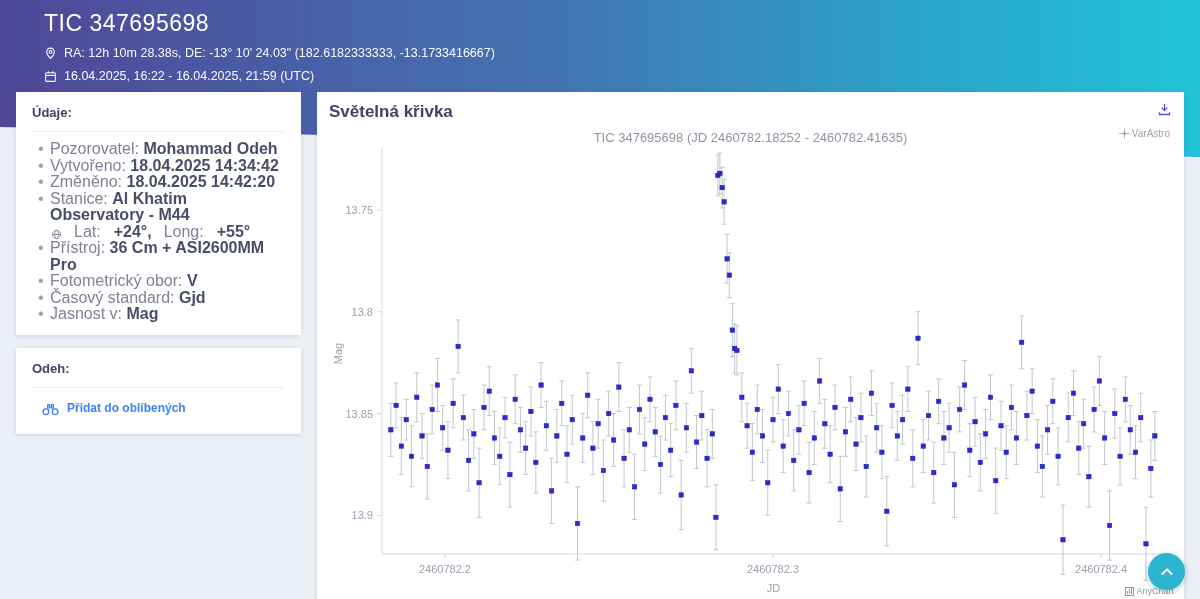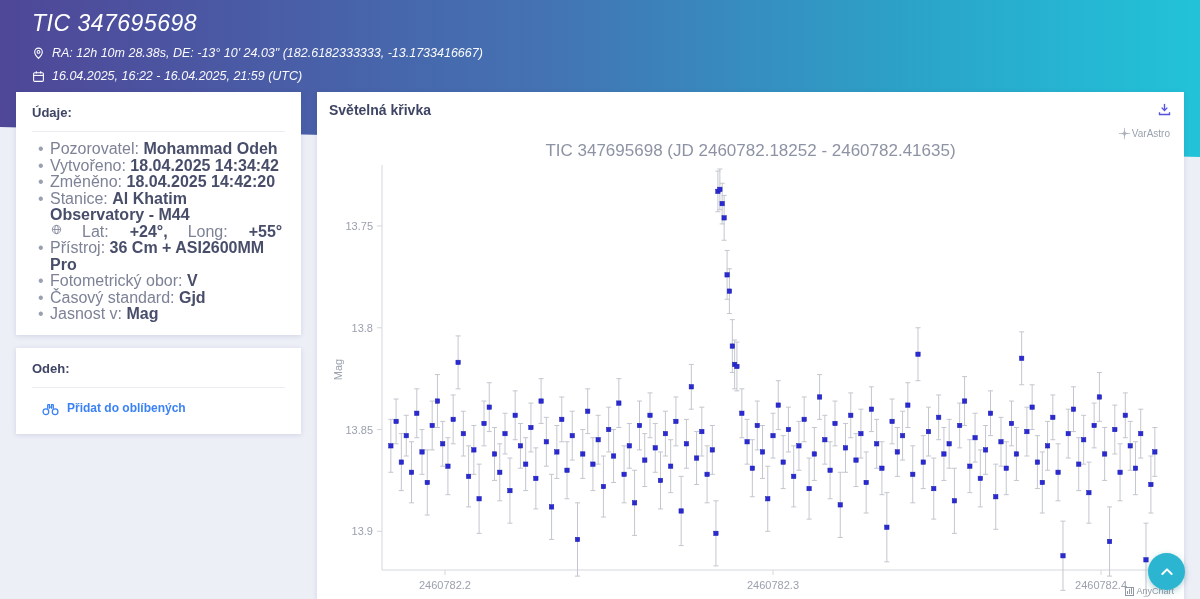--- a/index.html
+++ b/index.html
@@ -8,51 +8,51 @@
     font-family: "Liberation Sans", sans-serif;
     background:#edeff7;
     position:relative;
   }
   .header-band {
     position:absolute; top:0; left:0; width:1200px; height:158px;
     background:linear-gradient(90deg,#4f4798 0%,#4472b3 45%,#2aa6ca 78%,#22c3d9 100%);
     clip-path:polygon(0 0,100% 0,100% 157px,0 127px);
     z-index:0;
   }
-  .header-content { position:relative; z-index:2; color:#fff; padding:8px 32px 0 32px;font-style:italic; }
+  .header-content { position:relative; z-index:2; color:#fff; padding:8px 32px 0 44px; }
   .header-content h1 { font-size:23px; font-weight:500; letter-spacing:.5px; margin:2px 0 8px 0; }
   .meta-line { display:flex; align-items:center; gap:7px; font-size:12.5px; margin:9px 0; color:rgba(255,255,255,.97); }
   .meta-line svg { flex:none; }
 
   main { position:relative; z-index:1; display:flex; gap:16px; padding:0 16px; margin-top:7px; }
   .card {
     background:#fff; border-radius:0;
     box-shadow:0 1px 5px rgba(45,50,105,.14);
   }
   .left-col { width:285px; flex:none; display:flex; flex-direction:column; gap:13px; }
   .left-col .card { padding:13px 16px 12px 16px; }
   .card-title { font-size:13px; font-weight:bold; color:#3e4463; }
   .card hr { border:none; border-top:1px solid #ecedf4; margin:11px 0 9px 0; }
   .info-list { list-style:none; margin:2px 0 0 6px; }
   .info-list li { font-size:16px; line-height:16.5px; color:#7d8296; padding-left:12px; position:relative; }
   .info-list li::before { content:"•"; position:absolute; left:0; top:0; color:#9aa0b2; }
   .info-list b { color:#484e6a; }
-  .geo-line { display:flex; align-items:flex-start; gap:20px; padding-left:1px; }
+  .geo-line { display:flex; align-items:flex-end; gap:12px; padding-left:1px; }
   .geo-line span { margin-right:1px; }
 
   .favorite-link {
     display:flex; align-items:center; gap:8px; color:#3b82f6; font-size:12px; font-weight:bold;
     margin:13px 0 6px 10px; cursor:pointer; text-decoration:none;
   }
 
   .chart-card { flex:1; position:relative; padding:10px 12px; height:560px; overflow:hidden; }
   .chart-card-head { display:flex; justify-content:space-between; align-items:flex-start; }
-  .chart-card-title { font-size:14px; font-weight:bold; color:#3e4463; }
+  .chart-card-title { font-size:17px; font-weight:bold; color:#3e4463; }
   .download-btn { background:none; border:none; cursor:pointer; padding:0; line-height:0; }
-  .chart-title { text-align:center; color:#8d93a4; font-size:17px; margin-top:23px; }
+  .chart-title { text-align:center; color:#8d93a4; font-size:13px; margin-top:8px; }
   .varastro-logo { position:absolute; top:34px; right:14px; display:flex; align-items:center; color:#9aa2ad; font-size:10px; }
   .chart-wrap { margin-top:4px; }
   .anychart-credit { position:absolute; top:494px; right:10px; display:flex; align-items:center; gap:2px; color:#9298a3; font-size:9px; }
   .anychart-credit .ac-box { width:9px; height:9px; border:1px solid #9298a3; display:flex; align-items:flex-end; justify-content:center; gap:1px; padding:1px; }
   .anychart-credit .ac-box i { display:block; width:1px; background:#9298a3; }
 
   .scrolltop-btn {
     position:fixed; right:15px; bottom:9px; width:37px; height:37px; border-radius:50%;
     background:#2cb5d0; border:none; cursor:pointer; z-index:10;
     display:flex; align-items:center; justify-content:center;

